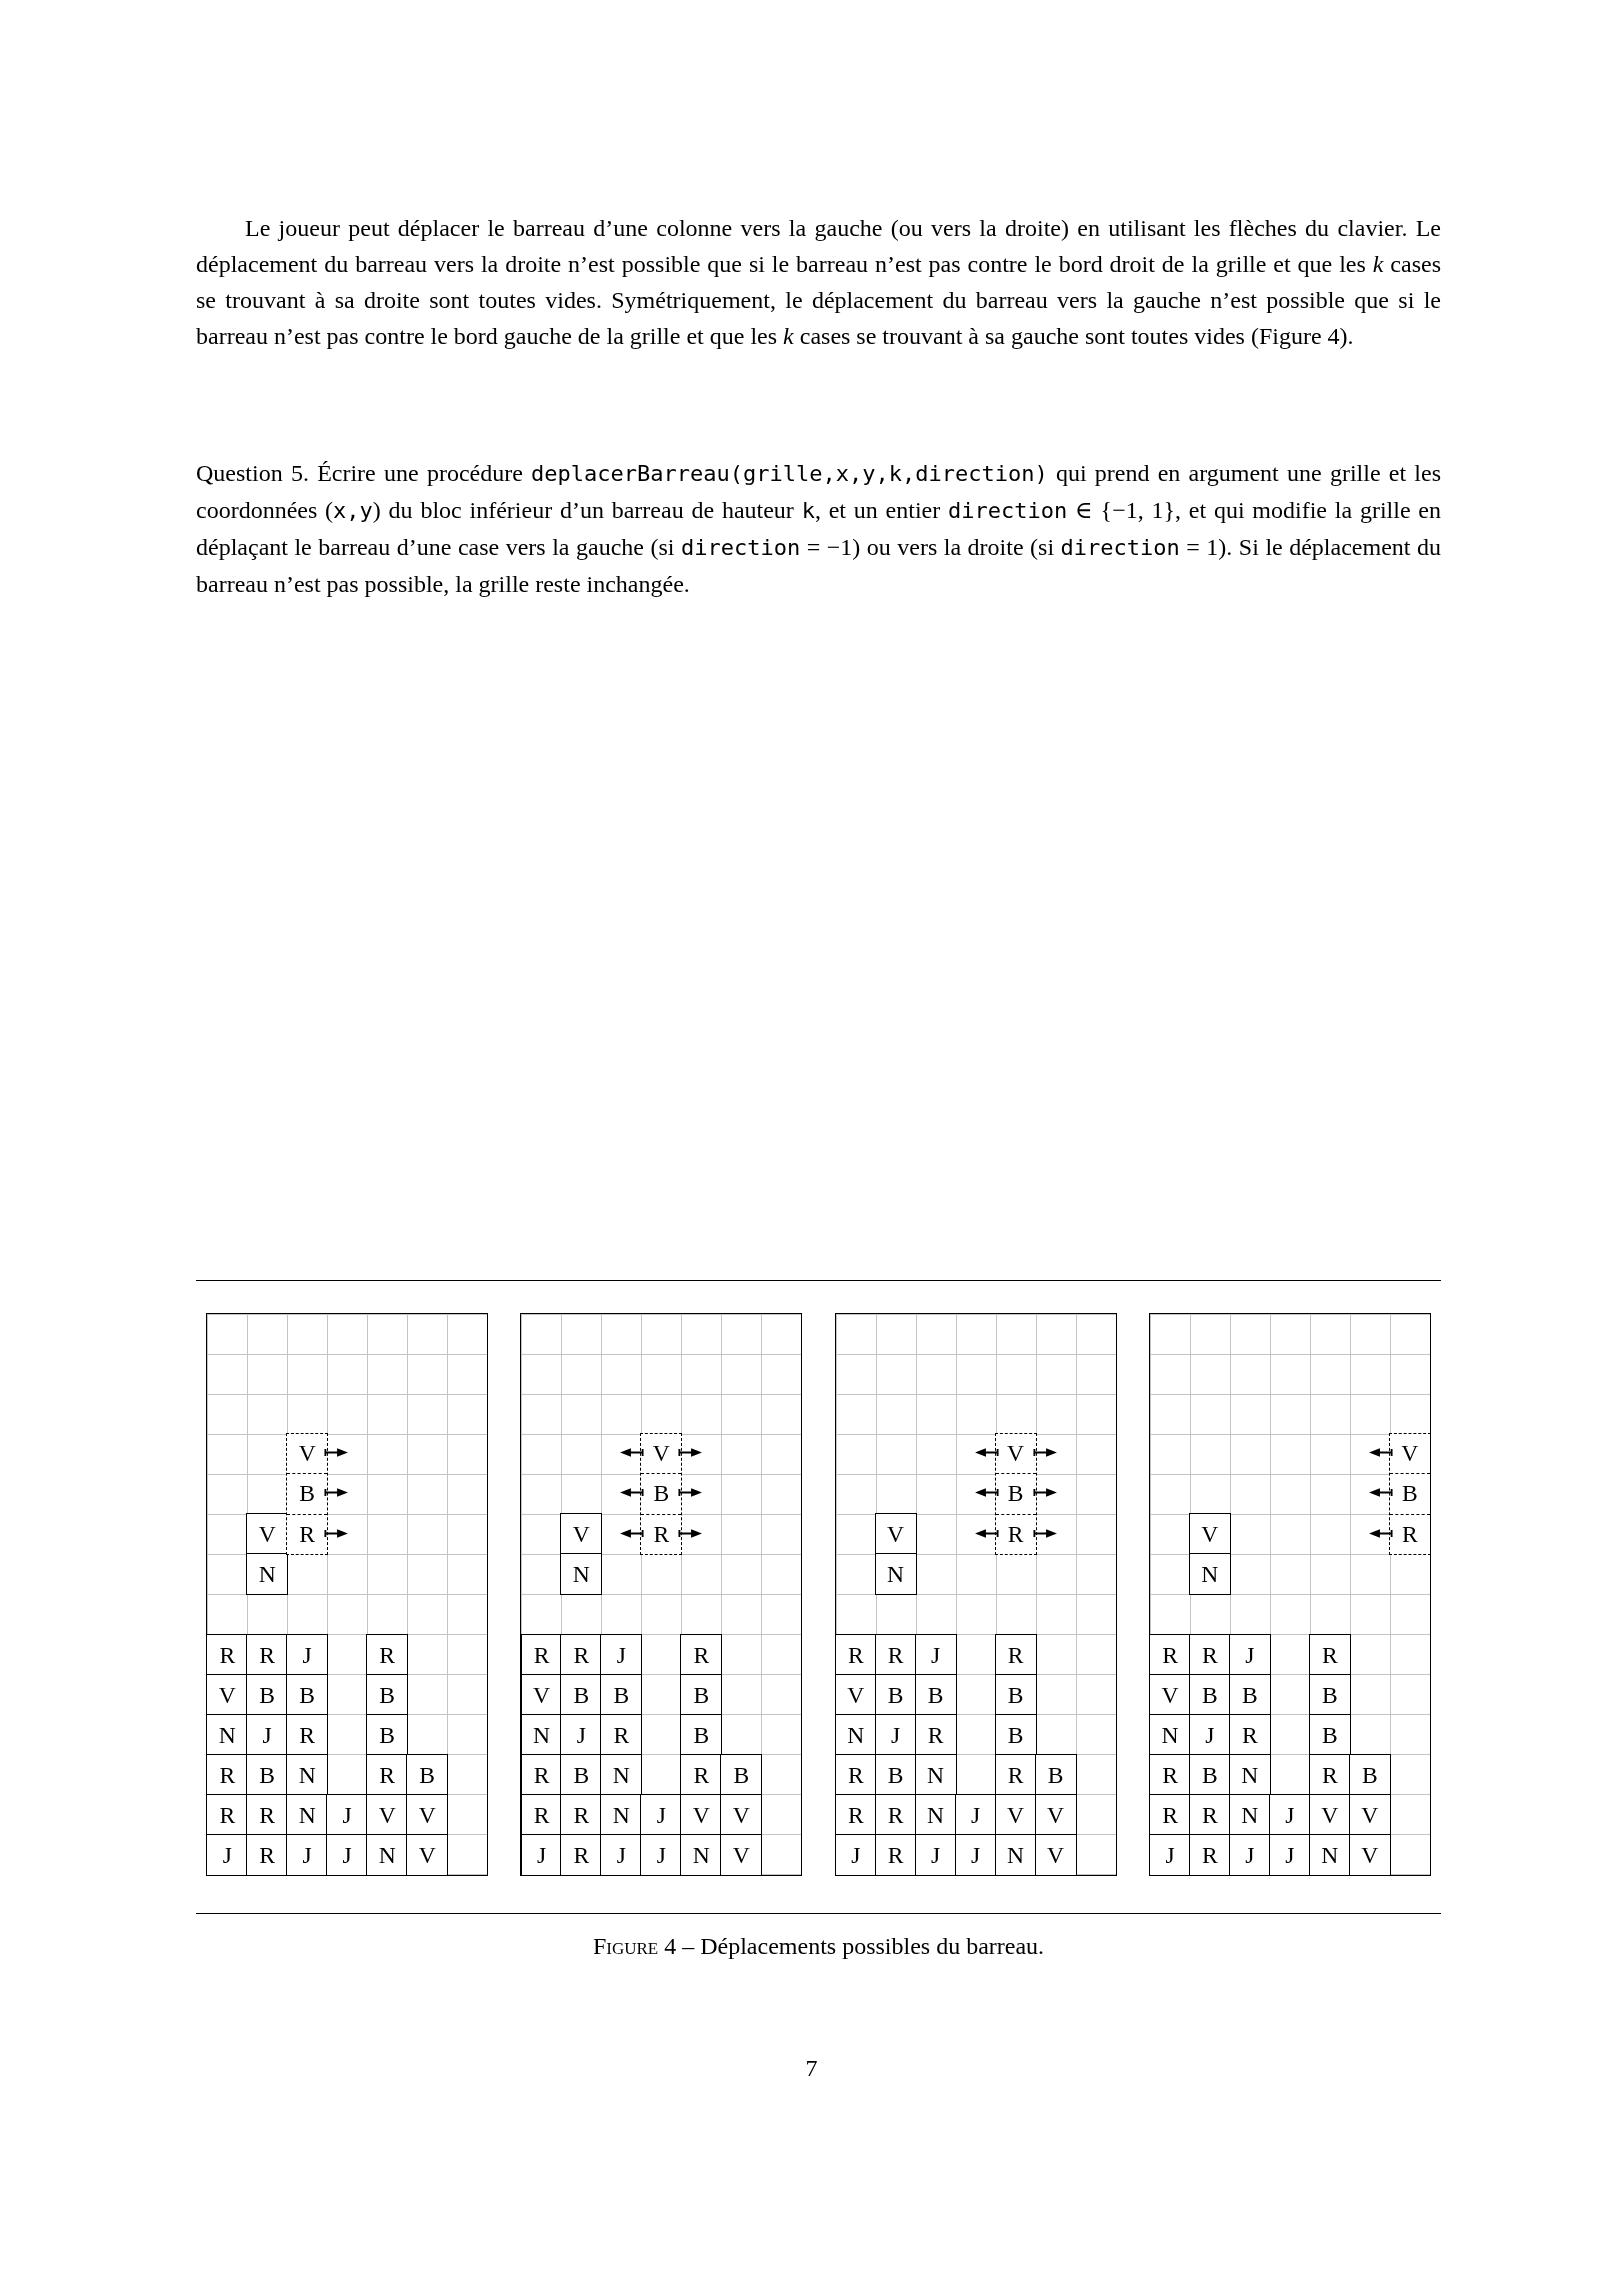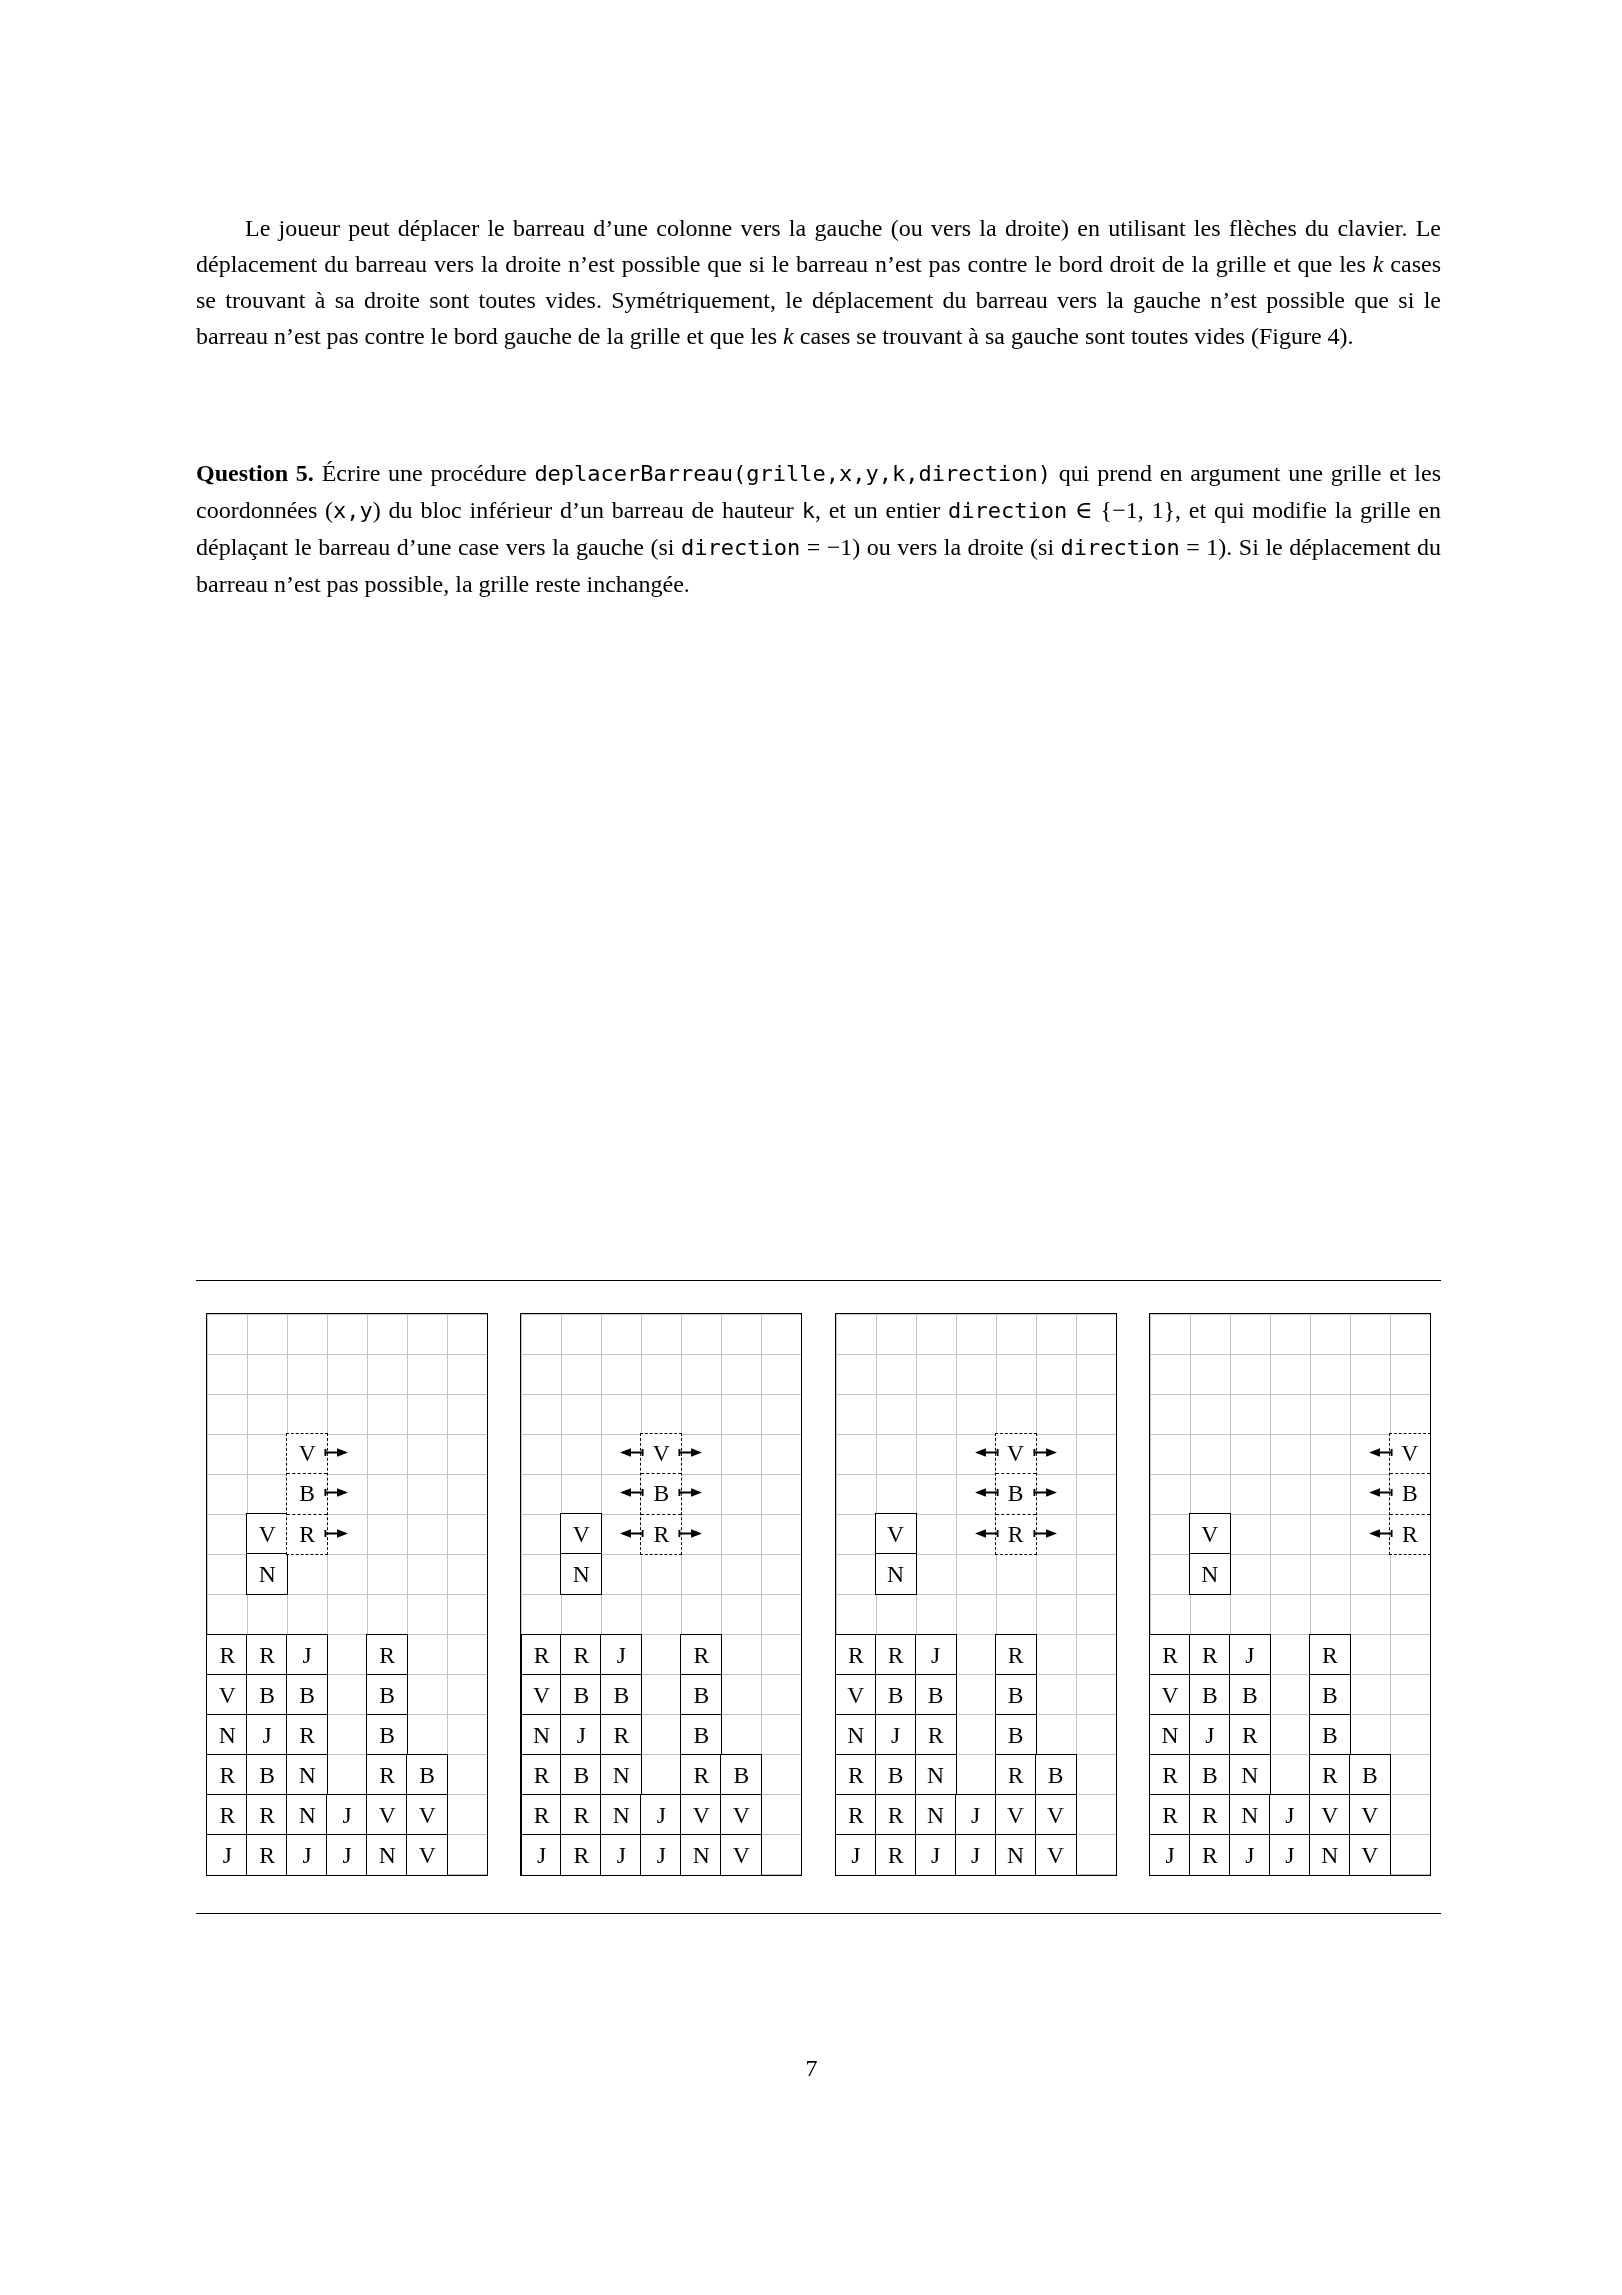--- a/index.html
+++ b/index.html
@@ -1,21 +1,21 @@
 <!DOCTYPE html>
 <html style="font-size:12.6px"><head>
 <meta charset="utf-8">
 <style>
   html,body{margin:0;padding:0;background:#ffffff;}
   .page{position:relative;width:1623px;height:2295px;background:#fff;
         font-family:"Liberation Serif","DejaVu Serif",serif;color:#000;}
   .textcol{position:absolute;left:196px;width:1245px;}
   .para{font-size:24px;line-height:36px;text-align:justify;margin:0;}
   .para .tt{font-family:"DejaVu Sans Mono","Liberation Mono",monospace;font-size:22px;}
-  .para .bf{font-weight:bold;}
+  .para .bf{font-weight:normal;}
   .para .it{font-style:italic;}
   .para .rm{font-style:normal;}
   #para1{top:210px;}
   #para1 .para{text-indent:49px;}
   #q5{top:455px;}
   .rule{position:absolute;left:196px;width:1245px;height:0;border-top:1.6px solid #000;}
   #rule-top{top:1280px;}
   #rule-bottom{top:1913px;}
   #grids{position:absolute;top:1313px;left:196px;width:1245px;box-sizing:border-box;
          padding:0 10.2px;display:flex;justify-content:space-between;}
@@ -310,17 +310,18 @@
           <svg width="27" height="14" viewBox="0 0 34 18">
             <path d="M4 2.5 V11.5 M4 7 H20" stroke="#000" stroke-width="2.4" fill="none"></path>
             <path d="M19 1.5 L33 7 L19 12.5 Z" fill="#000"></path>
           </svg>
         </div>
       </div>
     </div>
 
   <div class="rule" id="rule-bottom"></div>
 
+  <div id="caption"><span class="sc">Figure 4</span><span> – Déplacements possibles du barreau.</span></div>
 
   <div id="pageno">7</div>
 
 </div>
 
 
 </body></html>

